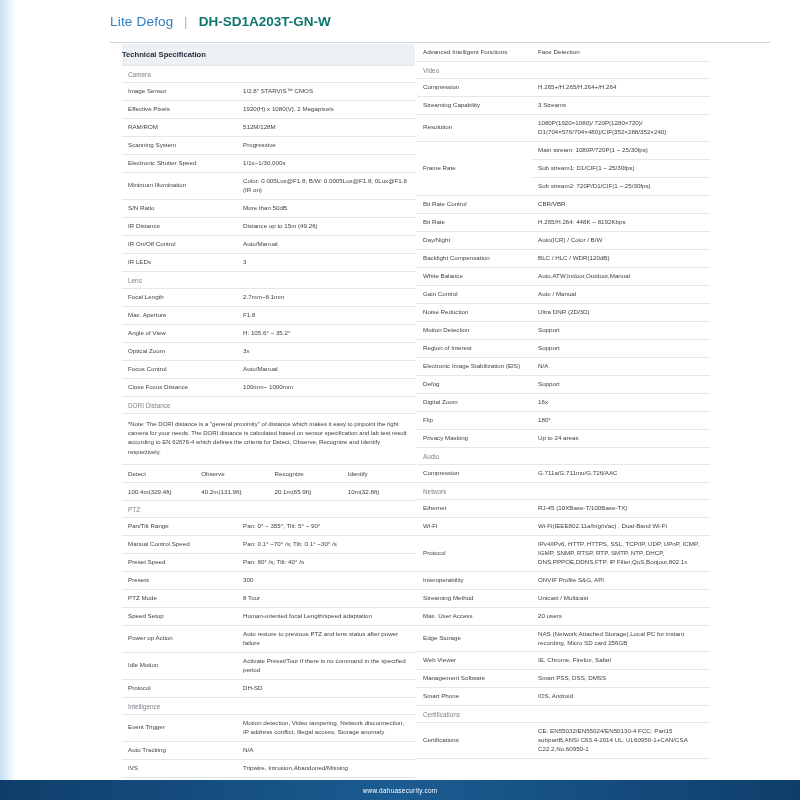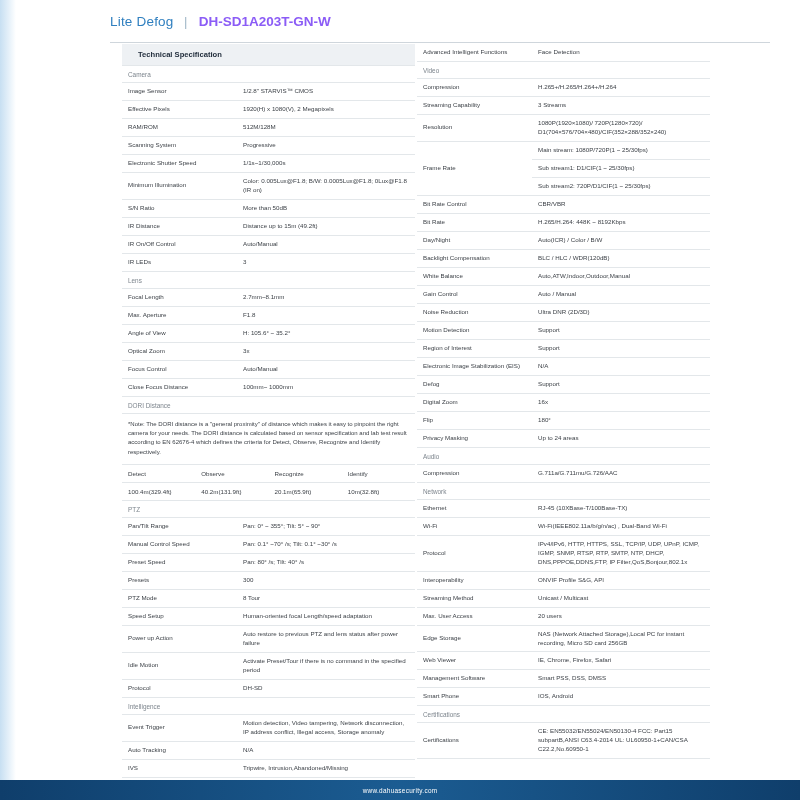--- a/index.html
+++ b/index.html
@@ -30,21 +30,21 @@
     position:absolute;left:0;top:30px;width:660px;height:1px;background:#cfd6dc;
   }
   .series{
     font-size:13.5px;color:#2f7fbf;letter-spacing:.2px;display:inline-block;
     vertical-align:baseline;
   }
   .divider{
     display:inline-block;color:#9fb6c6;margin:0 7px 0 6px;font-size:13px;
   }
   .model{
-    font-size:13.5px;color:#8b5cf6;font-weight:bold;display:inline-block;
+    font-size:13.5px;color:#0f766e;font-weight:bold;display:inline-block;
   }
 
   
   .col{position:absolute;top:44px;width:293px;}
   .col-left{left:122px;}
   .col-right{left:417px;}
 
   table.spec{
     width:100%;border-collapse:collapse;table-layout:fixed;
   }
@@ -58,21 +58,21 @@
   }
   td.k{width:104px;}
   td.v{width:auto;}
 
   
   .sect-title{
     background:#eef1f4;
     font-size:7.6px;
     font-weight:bold;
     color:#1f2b3a;
-    padding:6px 16px;
+    padding:6px 0;
     border-bottom:1px solid #e3e7ea;
   }
   .sect-sub{
     font-size:6.4px;
     color:#7d858d;
     padding:5px 6px 4px 6px;
     border-bottom:1px solid #e3e7ea;
     background:#fff;
   }
   .note{

